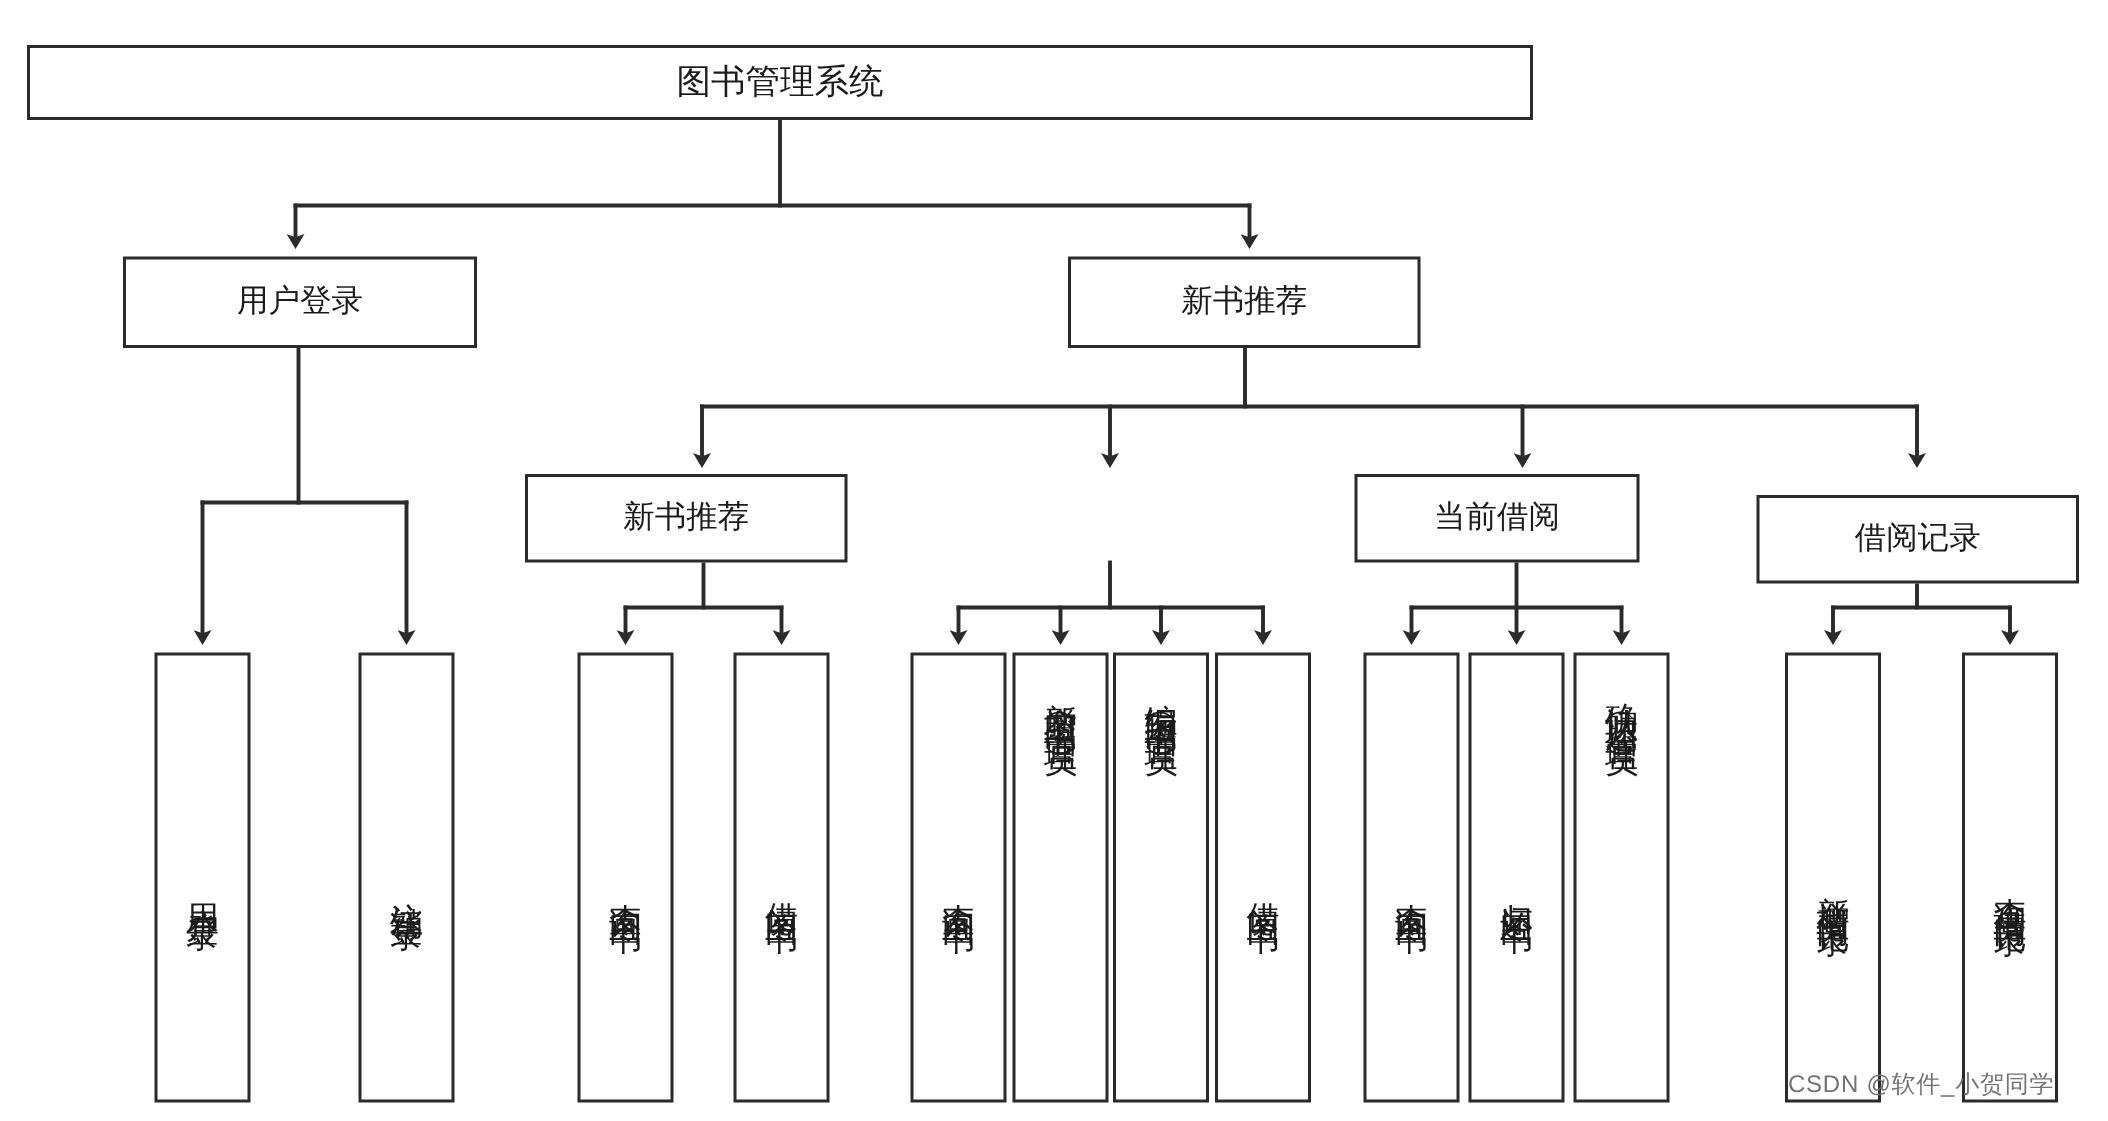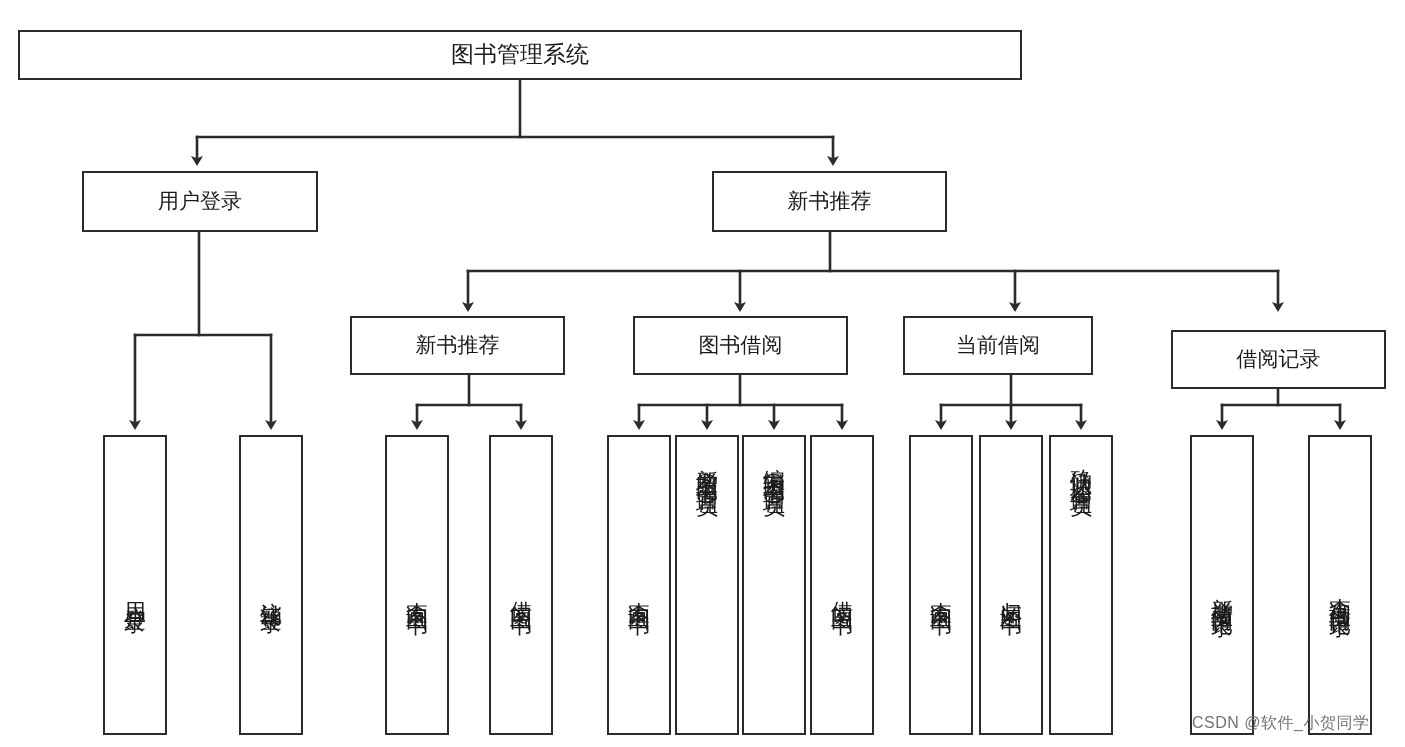--- a/index.html
+++ b/index.html
@@ -123,23 +123,20 @@
   <div class="node lvl1" style="left:82px; top:171px; width:236px; height:61px;">
     <span class="lbl">用户登录</span>
   </div>
   <div class="node lvl1" style="left:712px; top:171px; width:235px; height:61px;">
     <span class="lbl">新书推荐</span>
   </div>
 
   <div class="node lvl2" style="left:350px; top:316px; width:215px; height:59px;">
     <span class="lbl">新书推荐</span>
   </div>
-  <div class="node lvl2" style="left:633px; top:316px; width:215px; height:59px;">
-    <span class="lbl">图书借阅</span>
-  </div>
   <div class="node lvl2" style="left:903px; top:316px; width:190px; height:59px;">
     <span class="lbl">当前借阅</span>
   </div>
   <div class="node lvl2" style="left:1171px; top:316px; width:215px; height:59px;margin-top:14px;">
     <span class="lbl">借阅记录</span>
   </div>
 
   <div class="node leaf midbox" style="left:103px; top:435px; width:64px; height:300px;">
     <span class="lbl">用户登录</span>
   </div>

